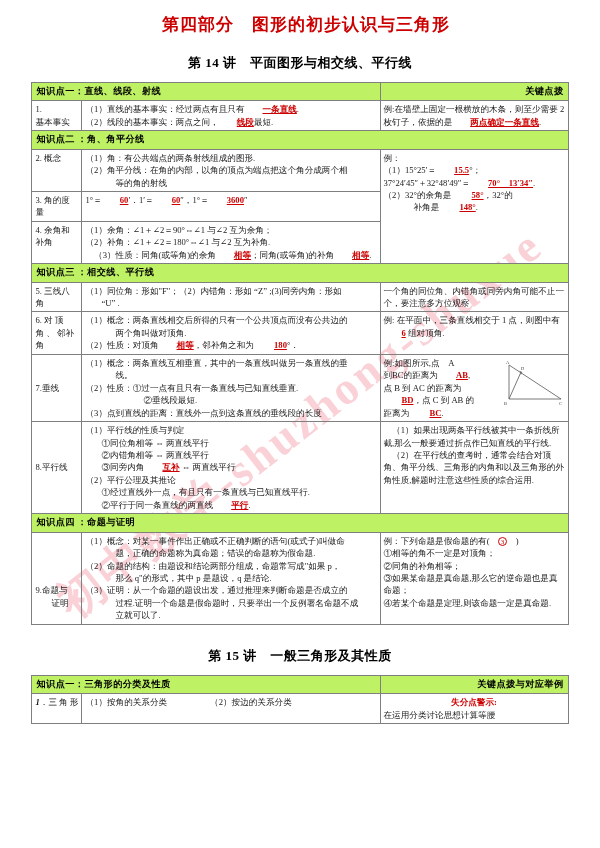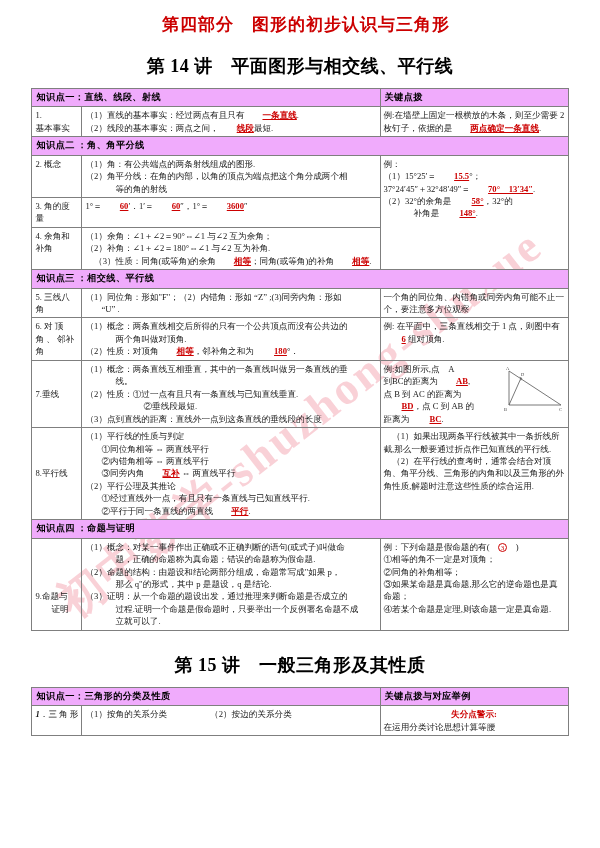--- a/index.html
+++ b/index.html
@@ -40,21 +40,21 @@
     font-weight: bold;
     letter-spacing: 1px;
     margin: 13px 0 0 0;
     font-family: "Liberation Serif", serif;
     padding-left: 12px;
   }
   .lecture-title {
     position: relative; z-index: 2;
     text-align: center;
     color: #000;
-    font-size: 18px;
+    font-size: 13px;
     font-weight: bold;
     letter-spacing: .5px;
     margin: 18px 0 10px 0;
   }
   .lecture-title.second { margin-top: 22px; }
   
   table.kb {
     position: relative; z-index: 2;
     width: 536px;
     margin: 0 auto;
@@ -69,29 +69,29 @@
     font-size: 8.6px;
     line-height: 1.45;
     color: #1a1a1a;
     background: transparent;
   }
   .col-label { width: 50px; }
   .col-body  { width: 298px; }
   .col-key   { width: 188px; }
 
   tr.section-head td {
-    background: #f0abfc;
+    background: #bef264;
     font-weight: bold;
     font-size: 9.2px;
     padding: 2px 4px;
     letter-spacing: .4px;
     color: #000;
     height: 15px;
   }
-  tr.section-head td.key-head { text-align: left; }
+  tr.section-head td.key-head { text-align: right; }
 
   td.label {
     font-size: 8.8px;
     line-height: 1.5;
     padding: 3px 2px 3px 3px;
     color: #111;
   }
   td.body { padding: 3px 5px; }
   td.key  { padding: 3px 5px; font-size: 8.2px; line-height: 1.55; }
 

